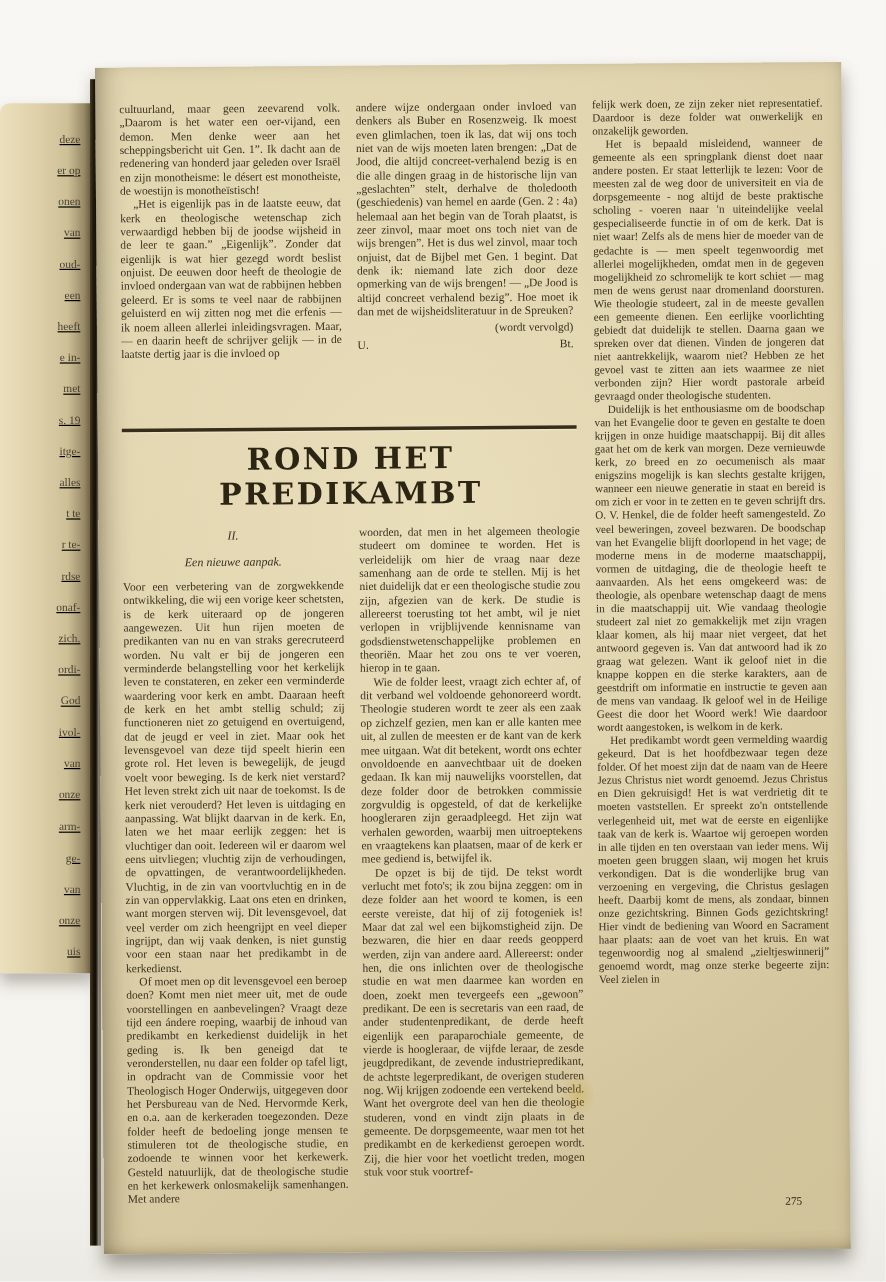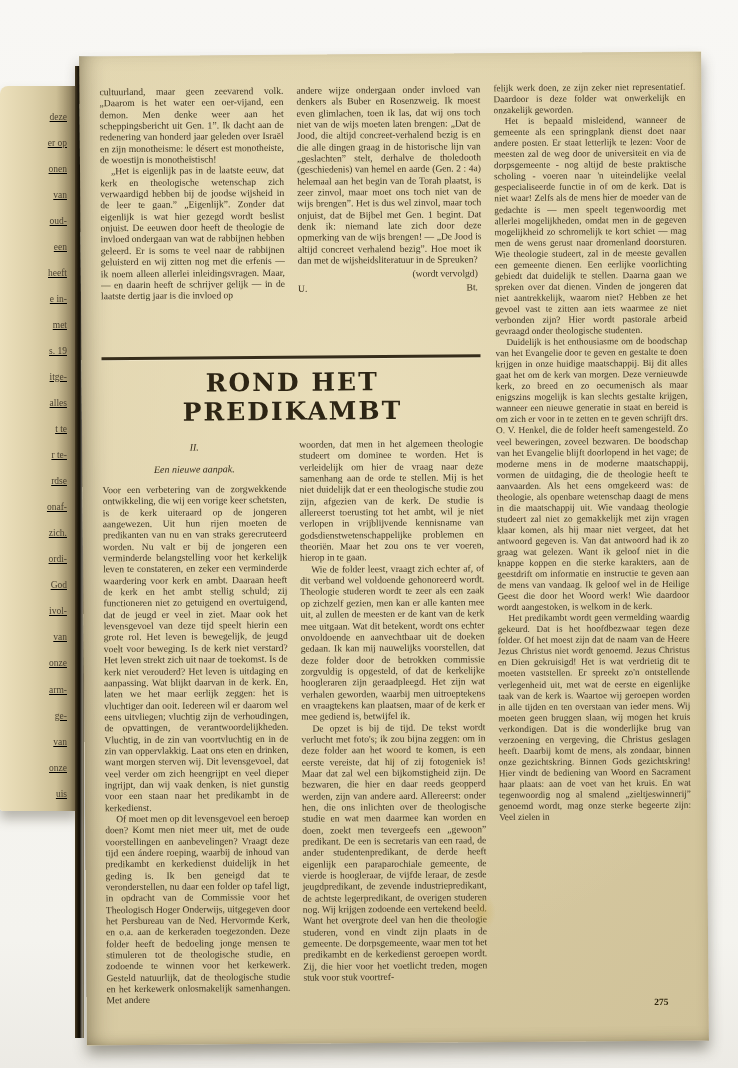--- a/index.html
+++ b/index.html
@@ -63,21 +63,21 @@
   .rule { height: 3px; background: #362d1b; margin: 13px 2px 9px 0; box-shadow: 0 1px 0 rgba(255,250,230,0.35); }
 
   .headline {
     font-family: "DejaVu Serif", "Liberation Serif", serif;
     font-weight: bold; font-size: 25px; letter-spacing: 2px;
     text-align: center; color: #2d2514; margin: 8px 0 13px 0;
   }
   .part-label { text-align: center; font-style: italic; font-size: 10px; color: #39301f; margin: 2px 0 11px 0; }
   .section-title { text-align: center; font-style: italic; font-size: 10px; color: #39301f; margin: 0 0 9px 0; }
 
-  .page-number { position: absolute; right: 40px; bottom: 34px; font-weight: bold; font-size: 9.5px; color: #2f260e; }
+  .page-number { position: absolute; right: 40px; bottom: 34px; font-weight: normal; font-size: 9.5px; color: #2f260e; }
 
   .stain {
     position: absolute; left: 382px; top: 840px; width: 28px; height: 38px; border-radius: 50%;
     background: radial-gradient(ellipse at center, rgba(196,152,26,0.28) 0%, rgba(196,152,26,0) 70%);
   }
   .stain2 {
     position: absolute; left: 300px; top: 690px; width: 20px; height: 26px; border-radius: 50%;
     background: radial-gradient(ellipse at center, rgba(196,152,26,0.18) 0%, rgba(196,152,26,0) 70%);
   }
 </style>

